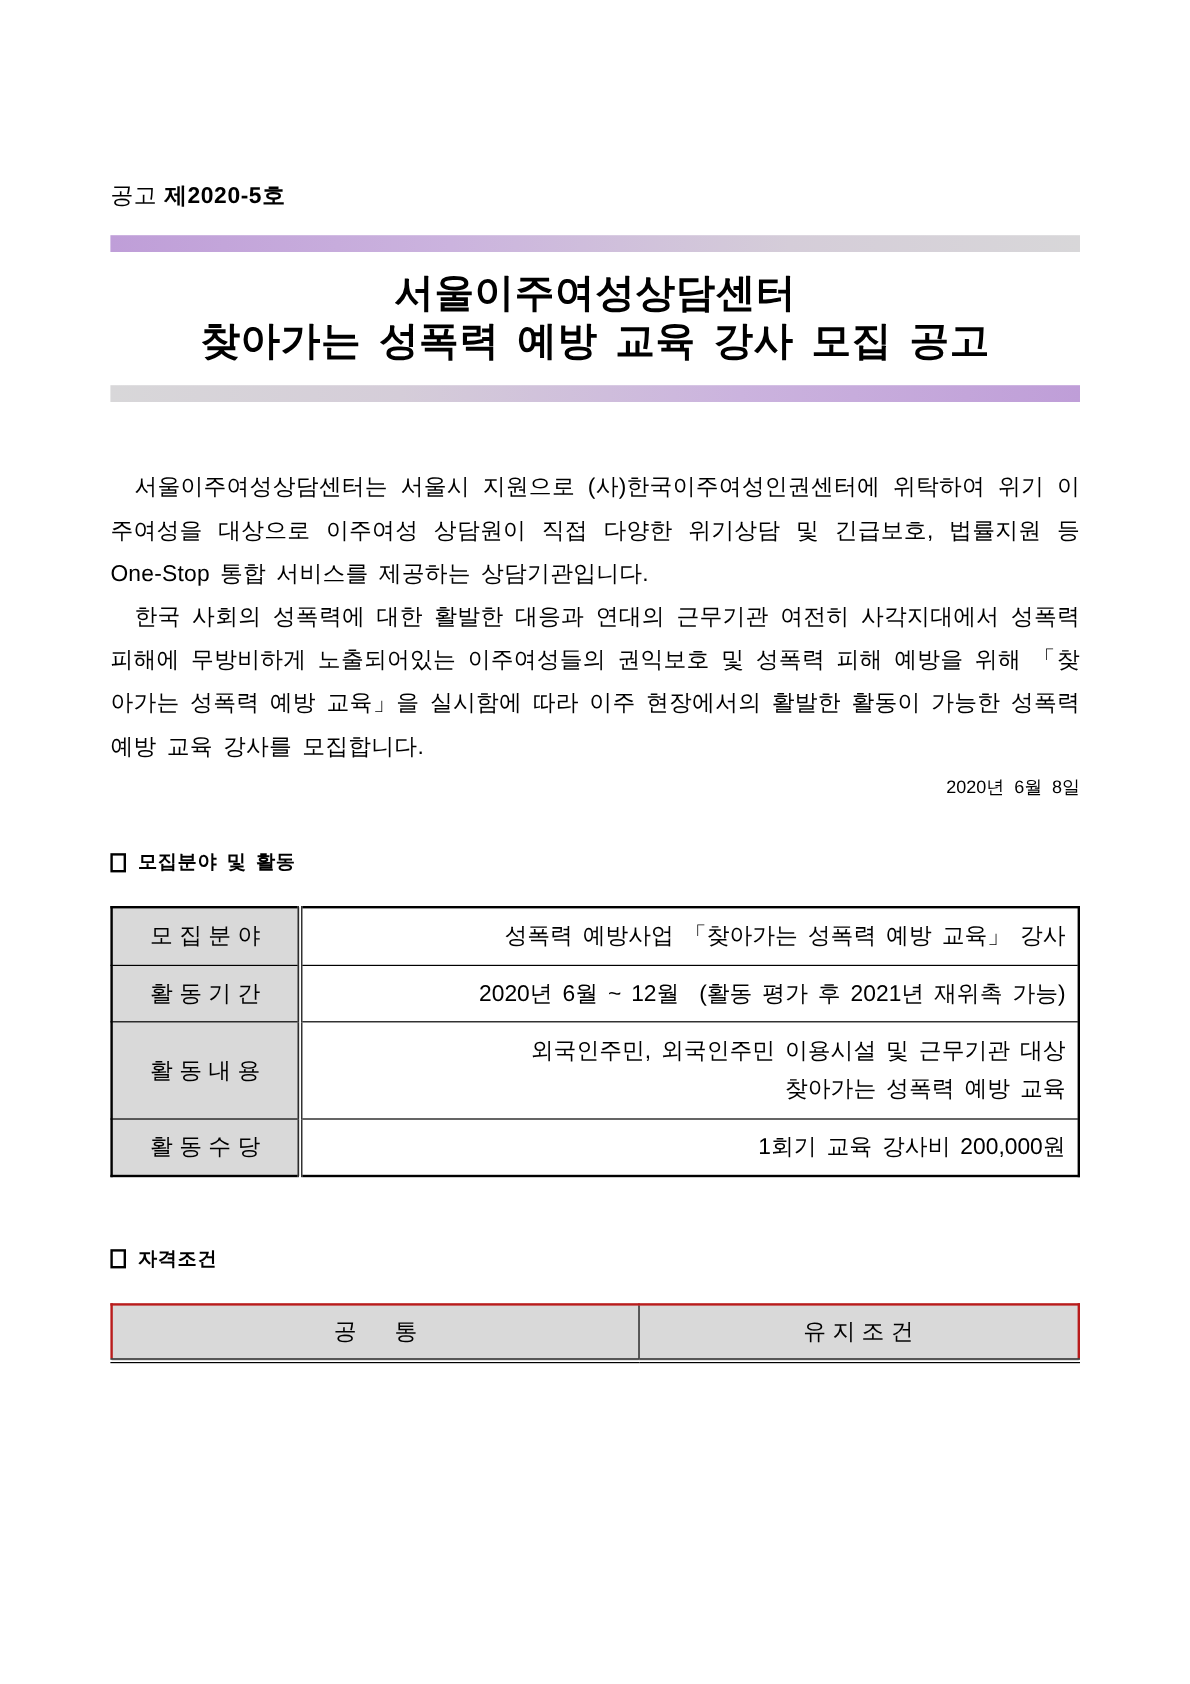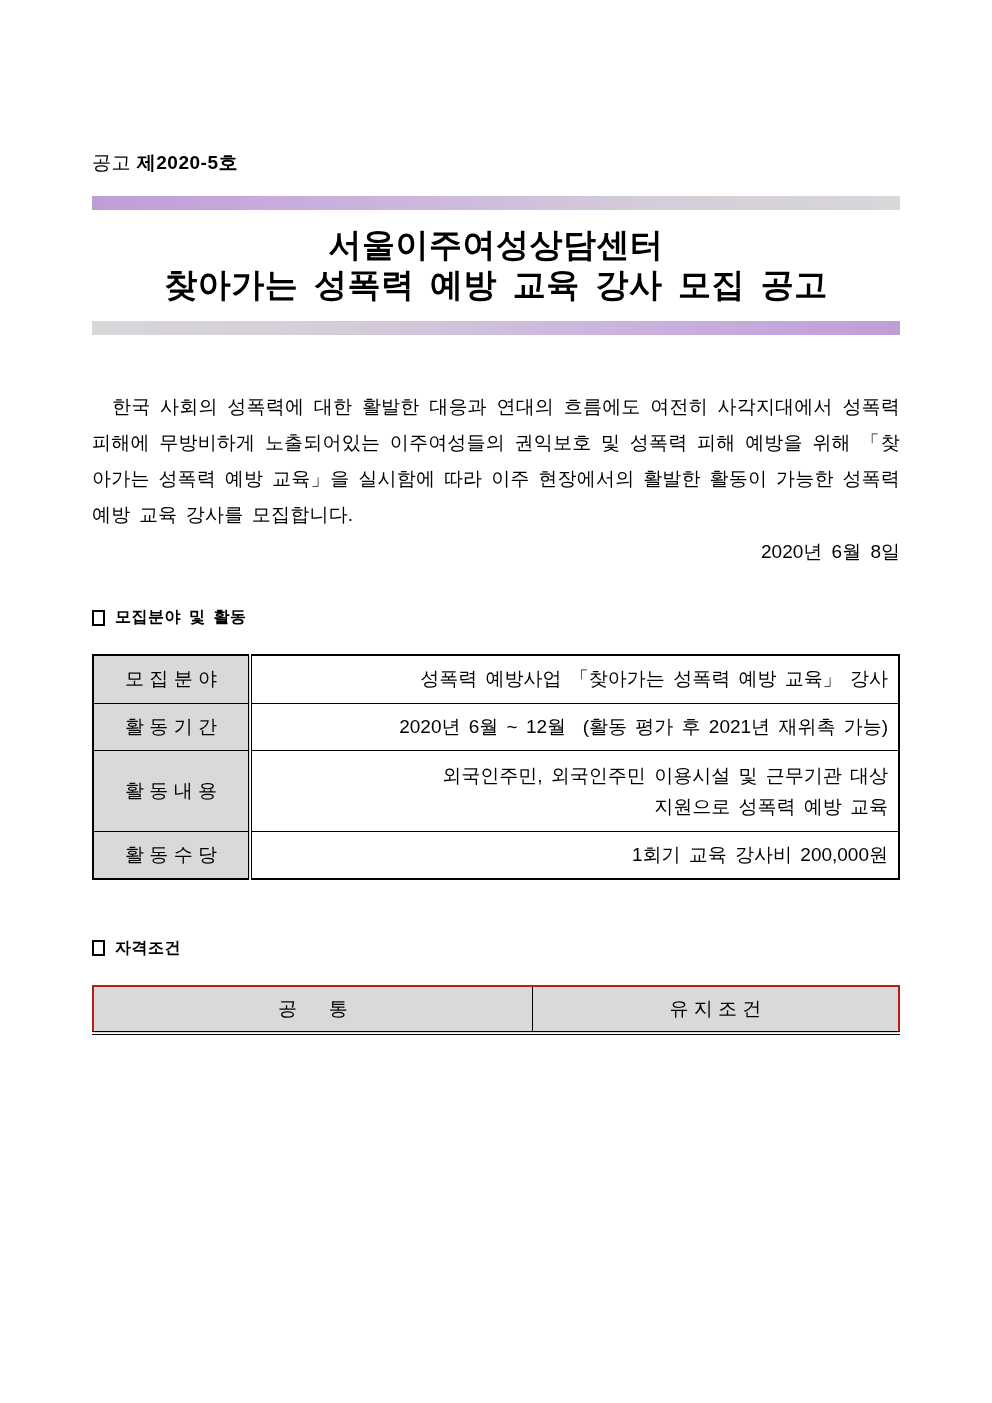--- a/index.html
+++ b/index.html
@@ -39,37 +39,38 @@
 
   
   .title {
     text-align: center;
     font-size: 33px;
     font-weight: 700;
     line-height: 40px;
     letter-spacing: 0.5px;
     word-spacing: 6px;
     margin: 15px 0 16px 0;
+    font-family: Liberation Serif, serif;
   }
   .title .title-line { display: block; }
 
   
   .intro {
     margin-top: 54px;
     font-size: 19px;
     line-height: 36px;
     text-align: justify;
     word-spacing: 3px;
     letter-spacing: 0.2px;
   }
   .intro p { text-indent: 20px; }
 
   .date-line {
     margin-top: 6px;
-    font-size: 19px;
+    font-size: 15px;
     text-align: right;
     word-spacing: 4px;
   }
 
   
   .section-heading {
     display: flex;
     align-items: center;
     font-size: 16px;
     font-weight: 700;
@@ -159,21 +160,22 @@
   <div class="gradient-bar top"></div>
 
   <h1 class="title">
     <span class="title-line">서울이주여성상담센터</span>
     <span class="title-line">찾아가는 성폭력 예방 교육 강사 모집 공고</span>
   </h1>
 
   <div class="gradient-bar bottom"></div>
 
   <div class="intro">
-    <p>한국 사회의 성폭력에 대한 활발한 대응과 연대의 흐름에도 여전히 사각지대에서 성폭력 피해에 무방비하게 노출되어있는 이주여성들의 권익보호 및 성폭력 피해 예방을 위해 「찾아가는 성폭력 예방 교육」을 실시함에 따라 이주 현장에서의 활발한 활동이 가능한 성폭력 예방 교육 강사를 모집합니다.</p>
+    <p>서울이주여성상담센터는 서울시 지원으로 (사)한국이주여성인권센터에 위탁하여 위기 이주여성을 대상으로 이주여성 상담원이 직접 다양한 위기상담 및 긴급보호, 법률지원 등 One-Stop 통합 서비스를 제공하는 상담기관입니다.</p>
+    <p>한국 사회의 성폭력에 대한 활발한 대응과 연대의 근무기관 여전히 사각지대에서 성폭력 피해에 무방비하게 노출되어있는 이주여성들의 권익보호 및 성폭력 피해 예방을 위해 「찾아가는 성폭력 예방 교육」을 실시함에 따라 이주 현장에서의 활발한 활동이 가능한 성폭력 예방 교육 강사를 모집합니다.</p>
   </div>
 
   <div class="date-line">2020년 6월 8일</div>
 
   <div class="section section-recruitment">
     <h2 class="section-heading">
       <span class="square-icon"></span>
       <span>모집분야 및 활동</span>
     </h2>
     <table class="info-table">
@@ -183,21 +185,21 @@
           <td>성폭력 예방사업 「찾아가는 성폭력 예방 교육」 강사</td>
         </tr>
         <tr>
           <th>활&nbsp;동&nbsp;기&nbsp;간</th>
           <td>2020년 6월 ~ 12월 &nbsp;(활동 평가 후 2021년 재위촉 가능)</td>
         </tr>
         <tr class="row-tall">
           <th>활&nbsp;동&nbsp;내&nbsp;용</th>
           <td class="two-line">
             <div>외국인주민, 외국인주민 이용시설 및 근무기관 대상</div>
-            <div>지원으로 성폭력 예방 교육</div>
+            <div>찾아가는 성폭력 예방 교육</div>
           </td>
         </tr>
         <tr>
           <th>활&nbsp;동&nbsp;수&nbsp;당</th>
           <td>1회기 교육 강사비 200,000원</td>
         </tr>
       </tbody>
     </table>
   </div>
 

